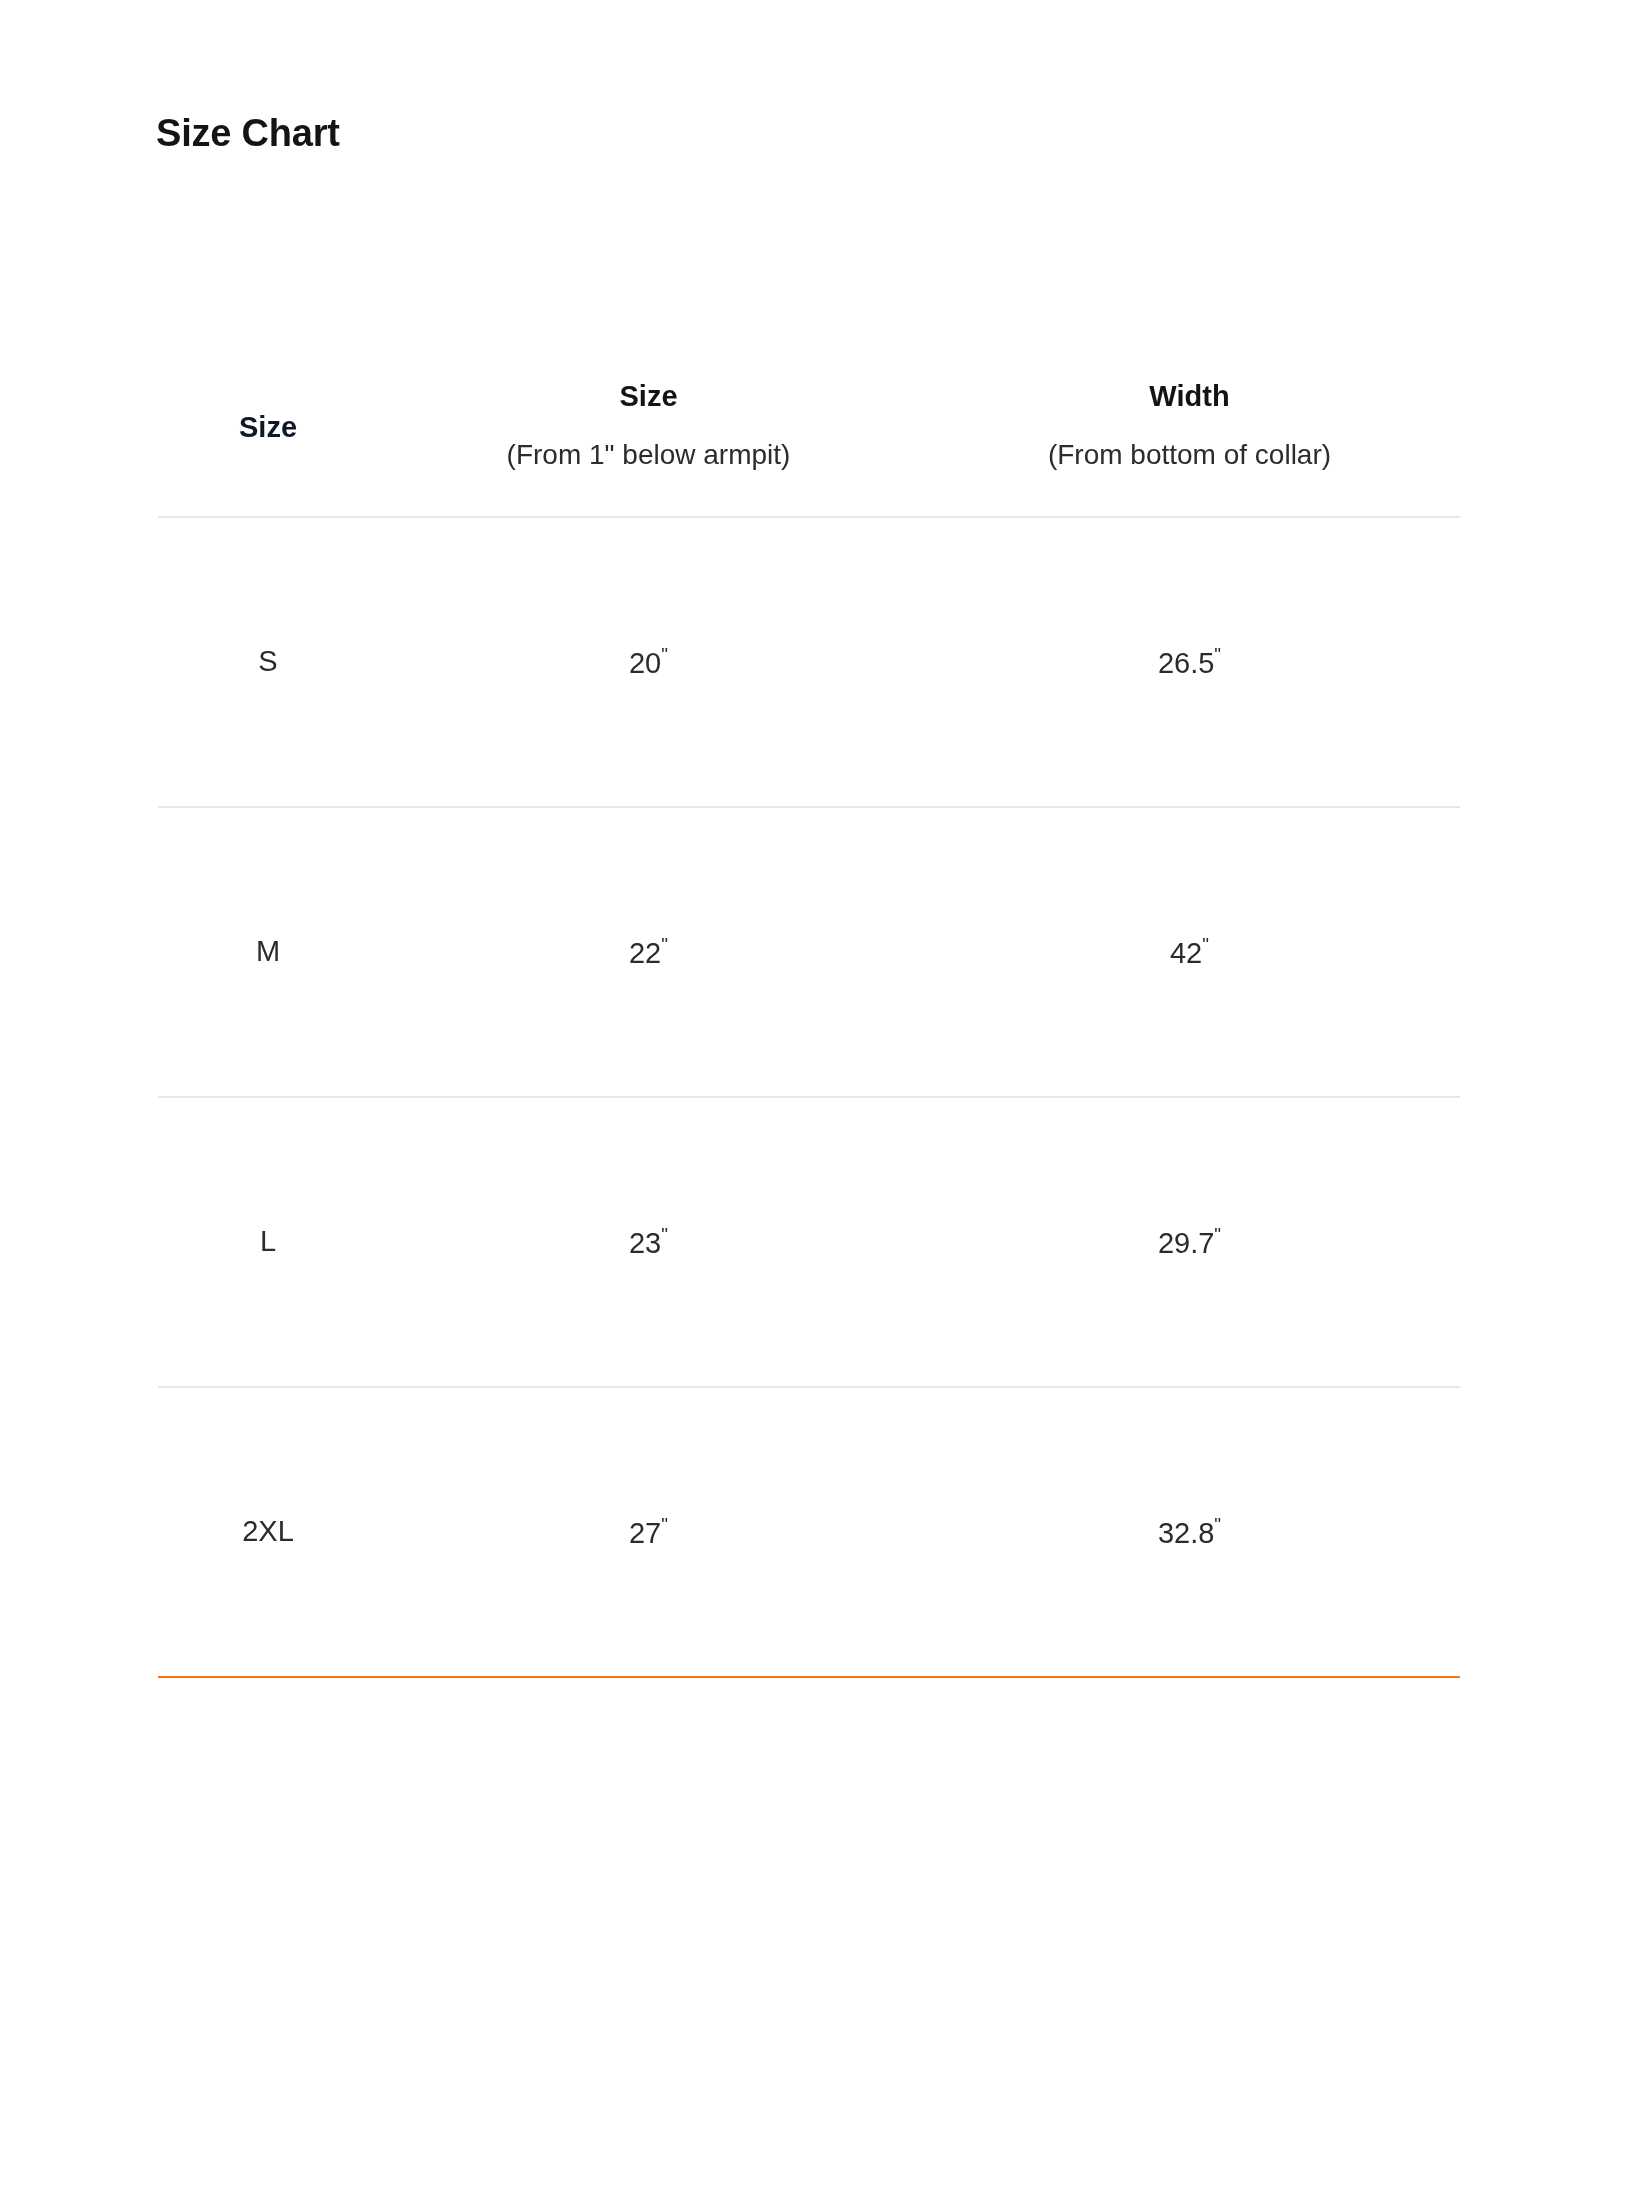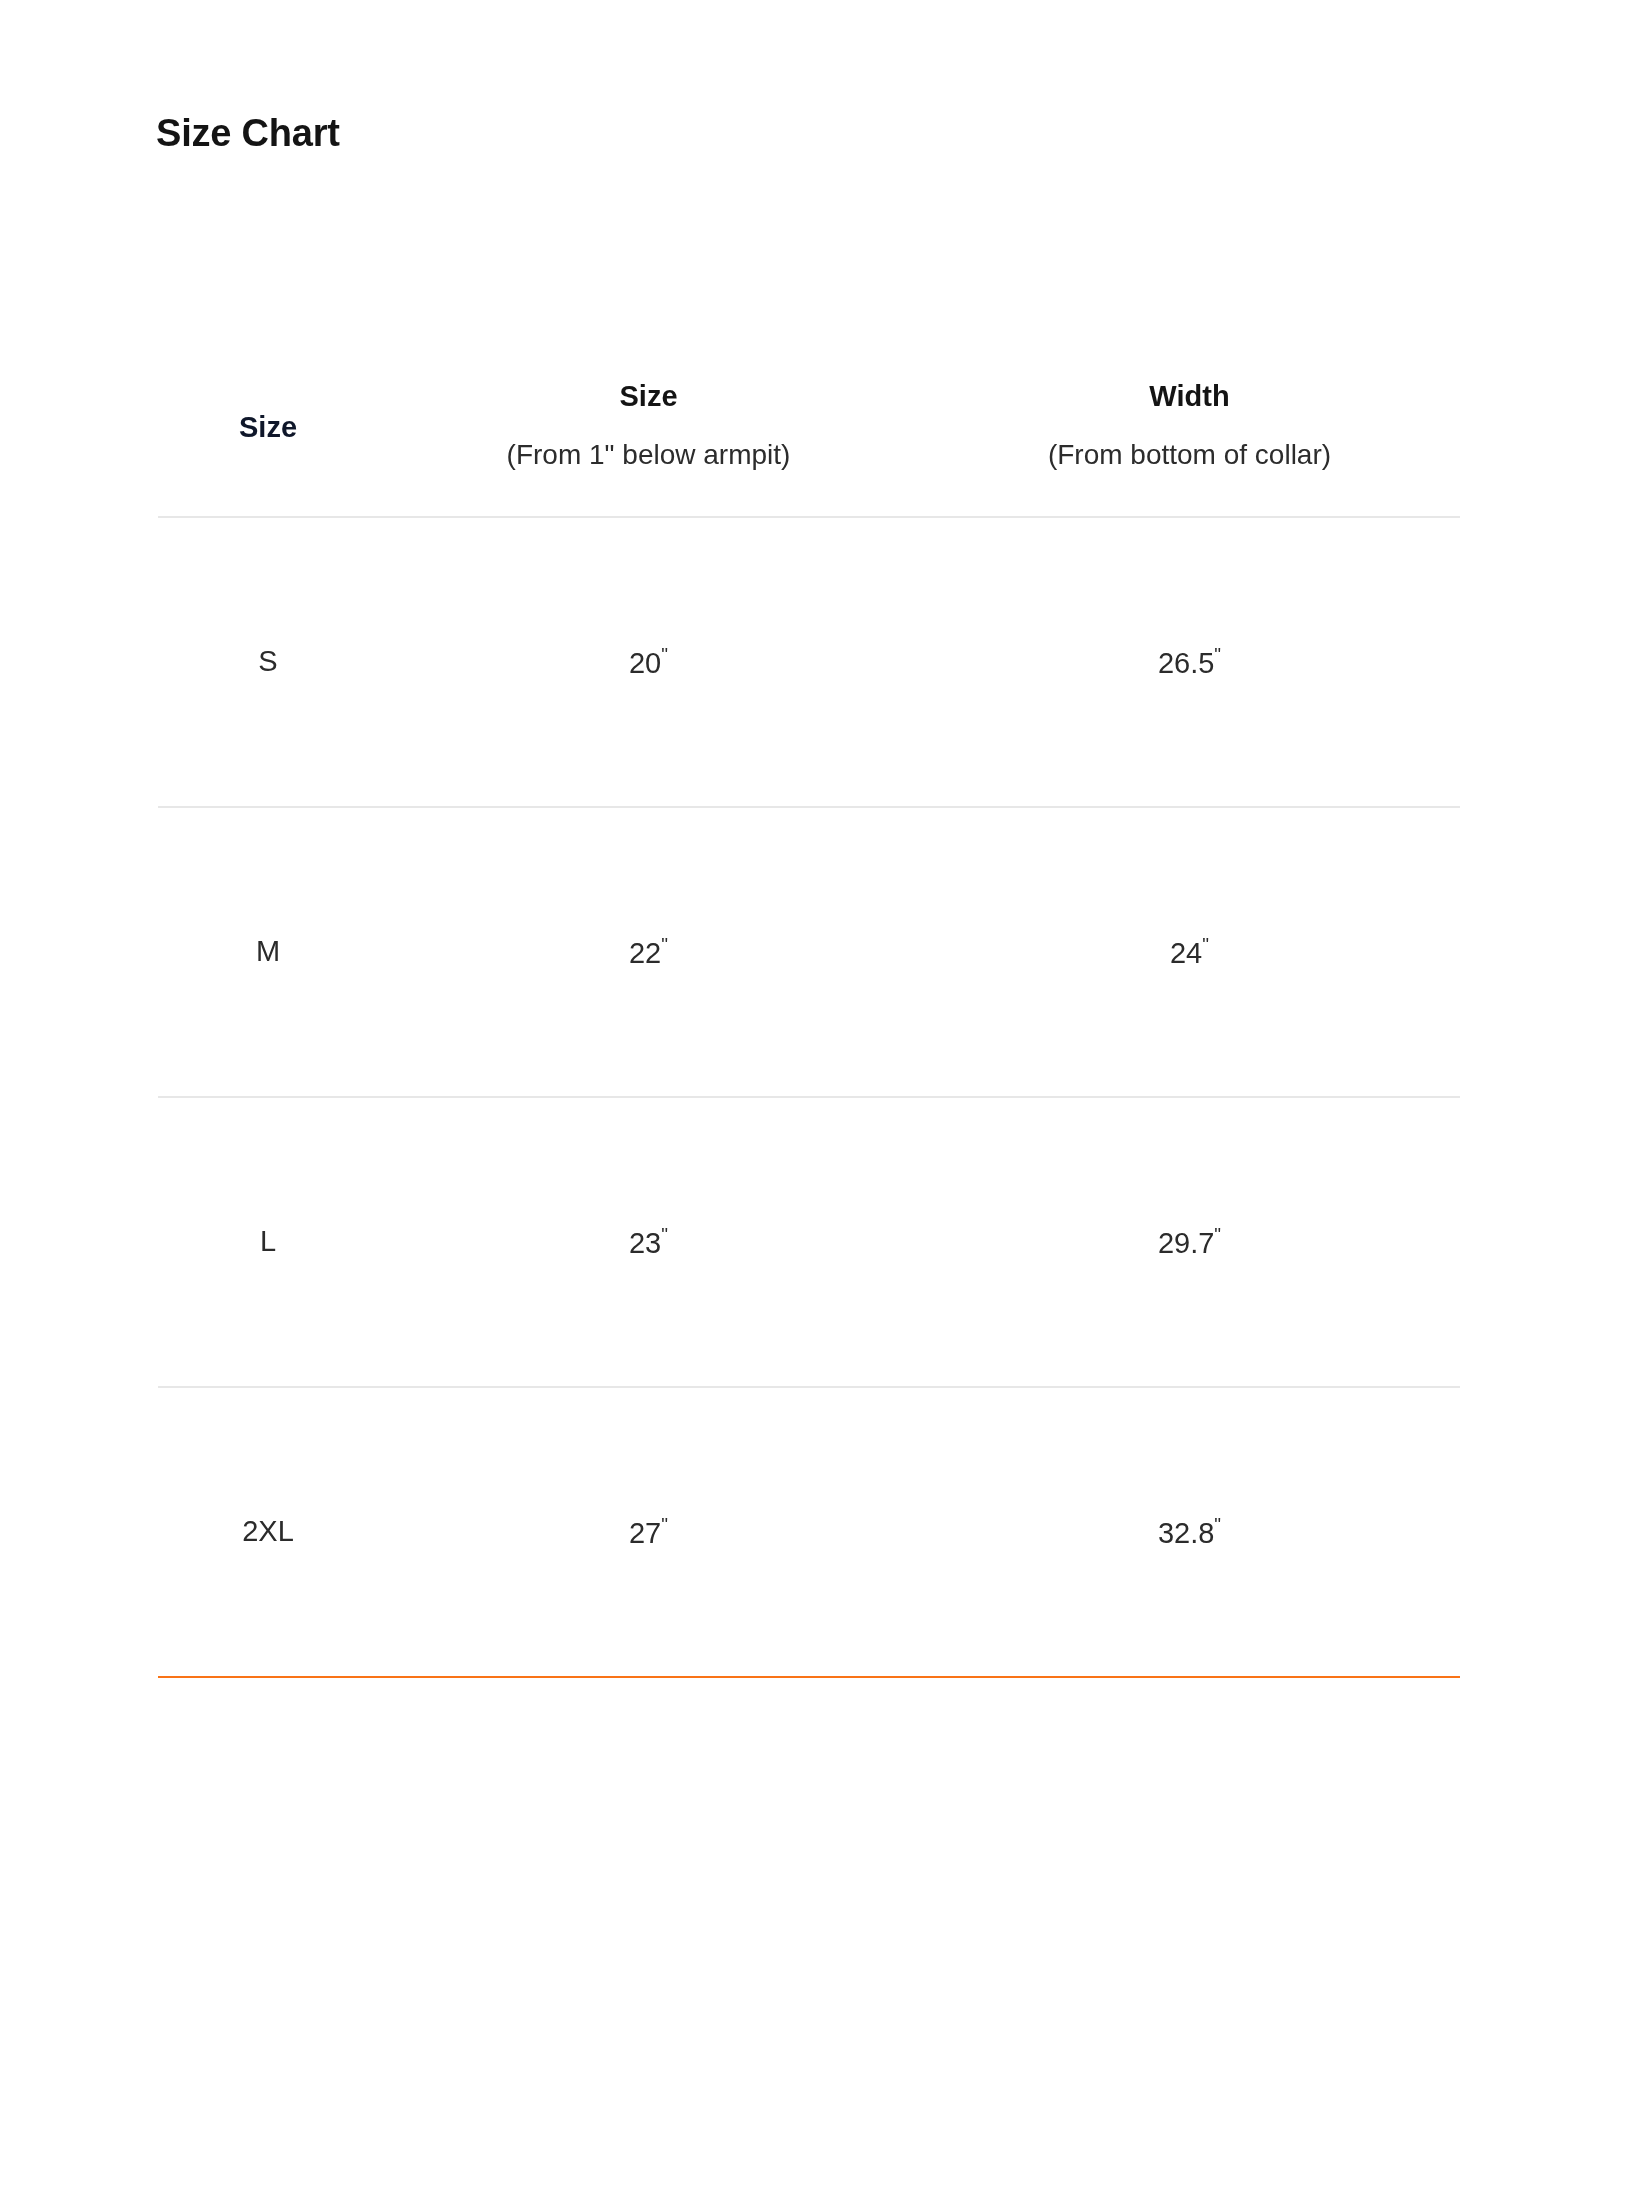--- a/index.html
+++ b/index.html
@@ -177,21 +177,21 @@
       </tr>
 
       <tr>
         <td class="cell-size">
           <span class="val">M</span>
         </td>
         <td>
           <span class="val"><span>22</span><span class="inch">"</span></span>
         </td>
         <td>
-          <span class="val"><span>24</span><span class="inch">"</span></span>
+          <span class="val"><span>42</span><span class="inch">"</span></span>
         </td>
       </tr>
 
       <tr>
         <td class="cell-size">
           <span class="val">L</span>
         </td>
         <td>
           <span class="val"><span>23</span><span class="inch">"</span></span>
         </td>

